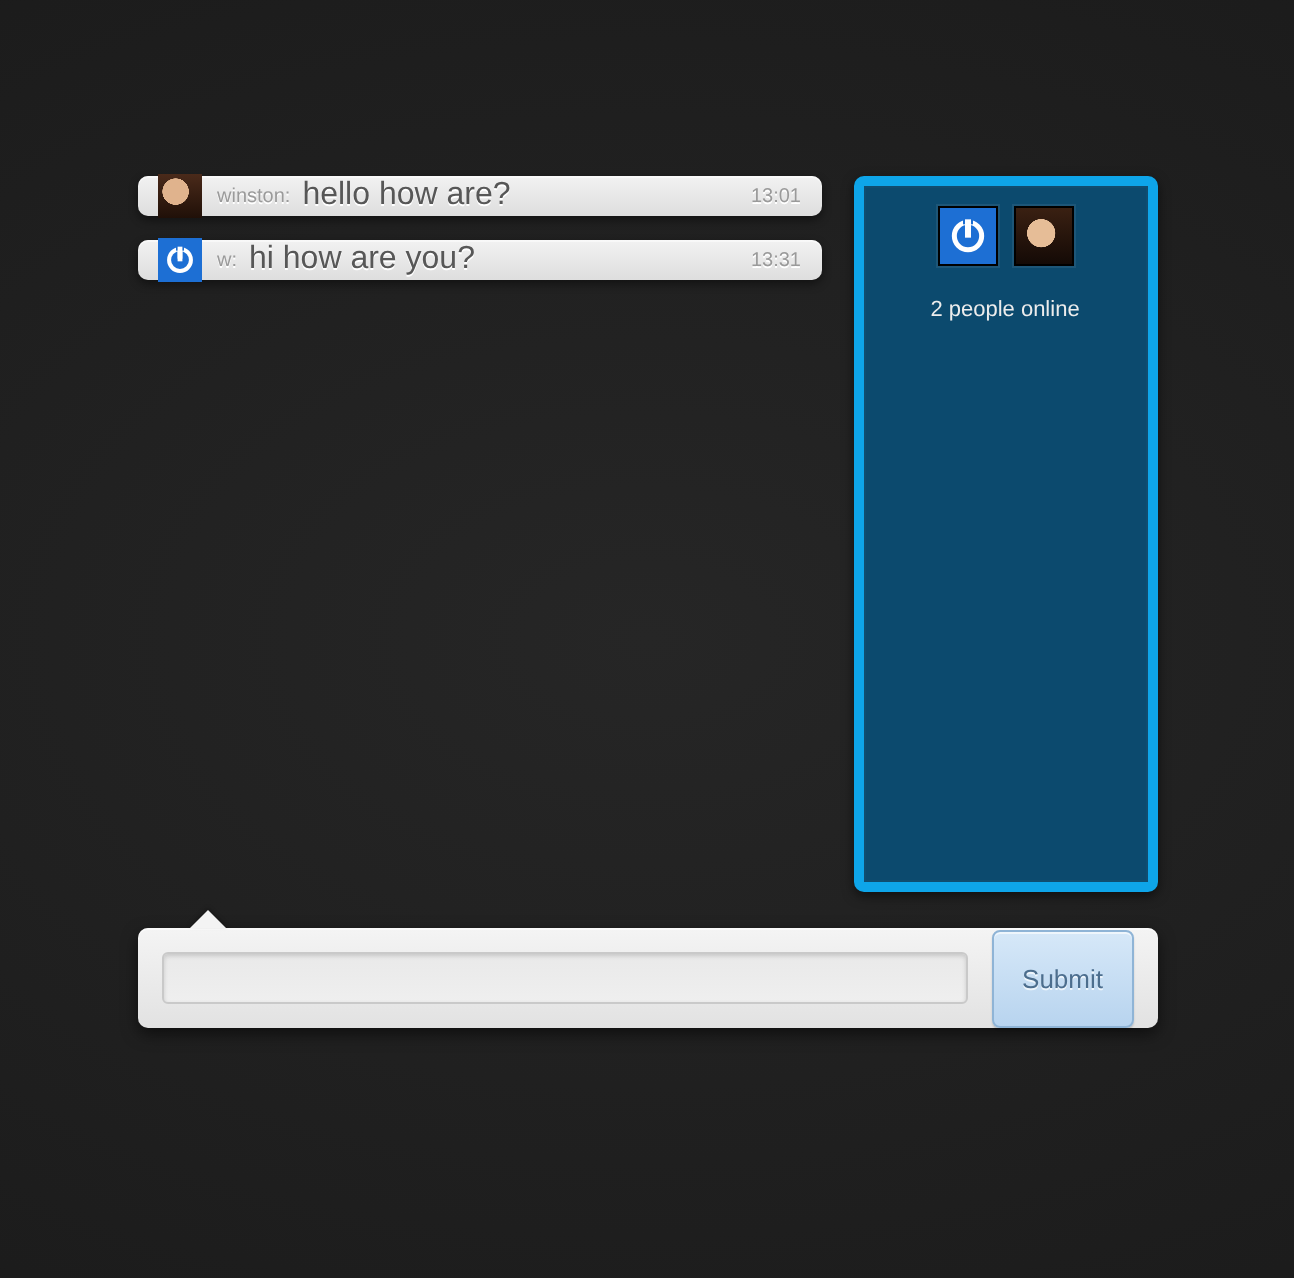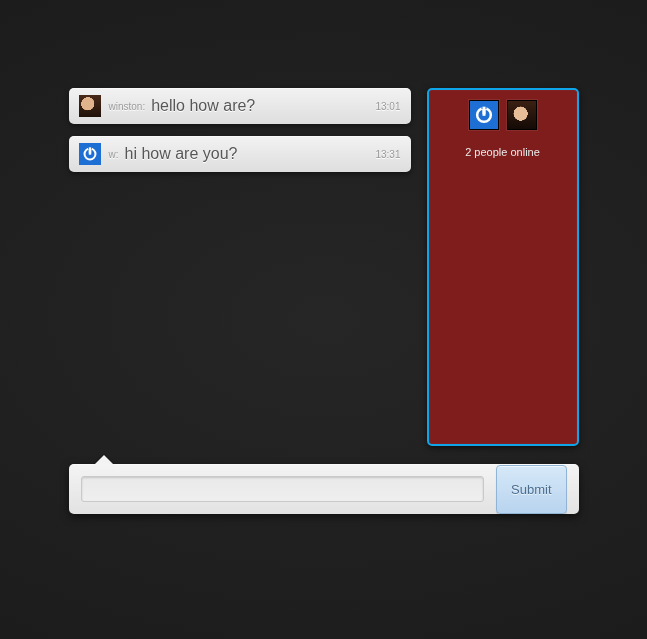--- a/index.html
+++ b/index.html
@@ -65,21 +65,21 @@
   }
 
   
   .messages {
     flex: 0 0 342px;
     display: flex;
     flex-direction: column;
     gap: 12px;
   }
   .msg {
-    height: 36px;
+    height: 20px;
     display: flex;
     align-items: center;
     background: linear-gradient(#f2f2f2, #dedede);
     border-radius: 5px;
     box-shadow: 0 1px 0 rgba(255,255,255,.5) inset, 0 2px 5px rgba(0,0,0,.45);
     padding: 0 10px;
   }
   .msg .mavatar {
     width: 22px; height: 22px;
     flex: 0 0 22px;
@@ -101,22 +101,22 @@
     font-size: 10px;
     color: #9a9a9a;
     text-shadow: 0 1px 0 #fff;
     margin-left: 24px;
   }
 
   
   .sidebar {
     flex: 1 1 auto;
     height: 358px;
-    background: #7f1d1d;
-    border: 2px solid #0ea5e9;
+    background: #0c4a6e;
+    border: 5px solid #0ea5e9;
     border-radius: 5px;
     box-shadow: 0 2px 6px rgba(0,0,0,.55), inset 0 0 0 1px rgba(255,255,255,.02);
     padding: 10px;
     box-sizing: border-box;
   }
   .presence-avatars {
     display: flex;
     gap: 8px;
     justify-content: center;
   }

